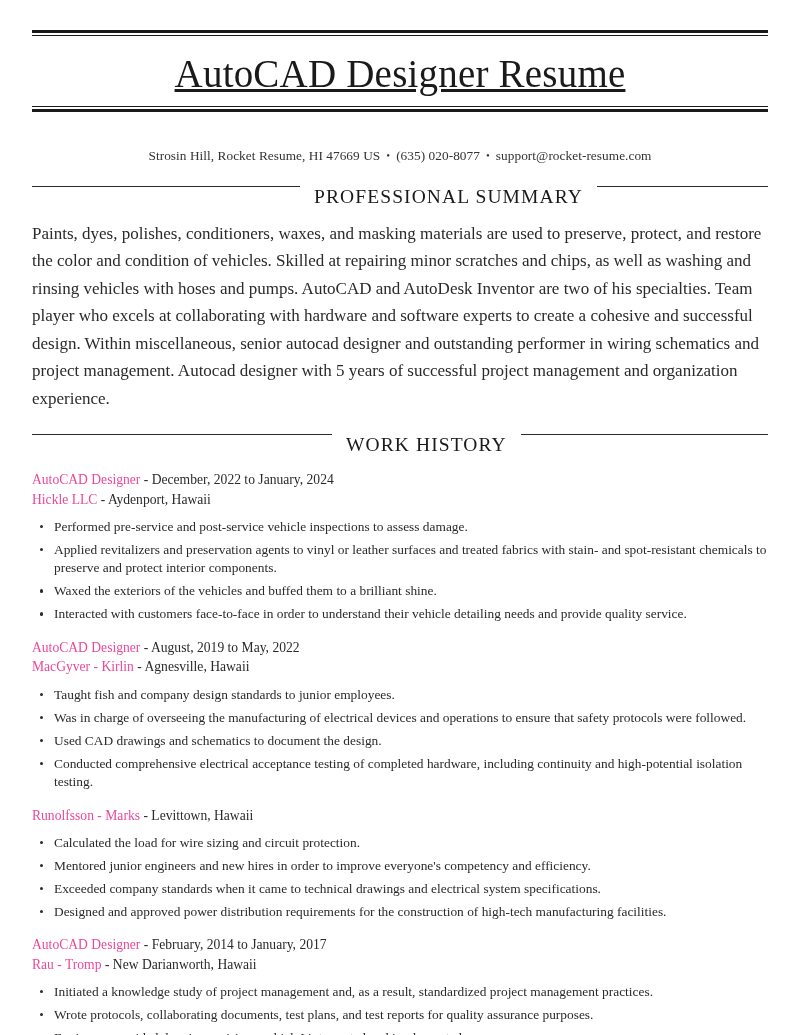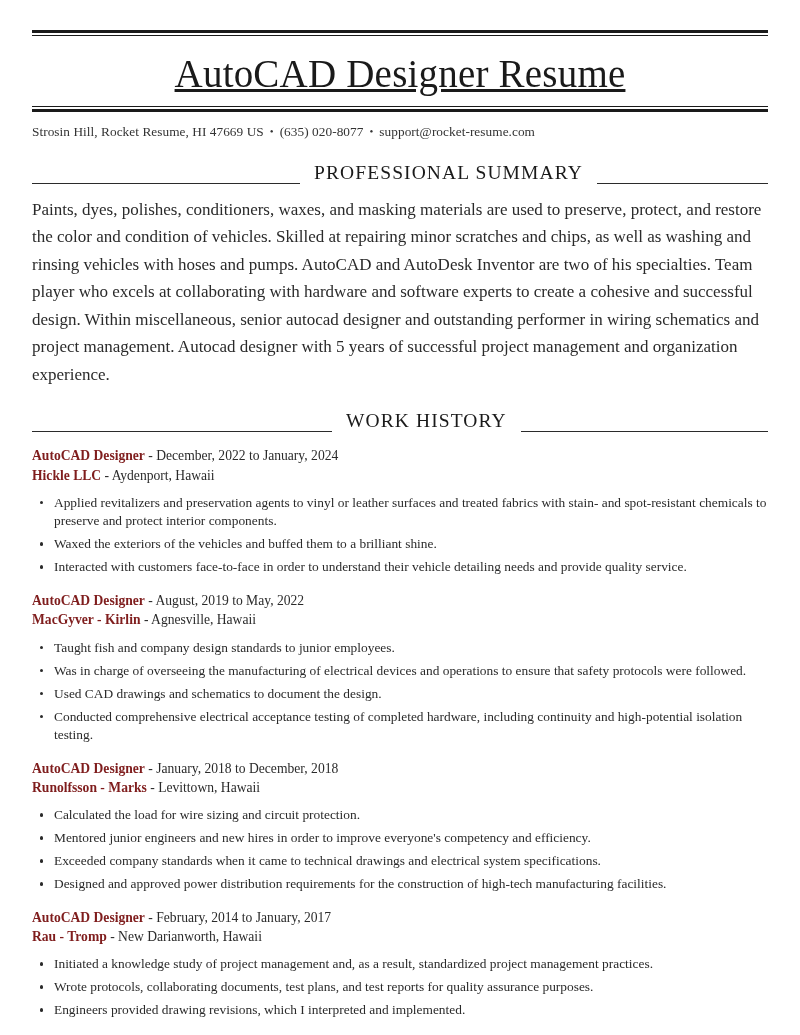--- a/index.html
+++ b/index.html
@@ -49,38 +49,38 @@
     text-align: center;
     letter-spacing: 0.2px;
     margin: 3px;
     padding: 16px 0 10px 0;
     line-height: 1.12;
     color: #1a1a1a;
     text-decoration: underline;
   }
 
   .contact-line {
-    text-align: left;
+    text-align: center;
     font-size: 13.3px;
     color: #333333;
-    margin-top: 12px;
+    margin-top: 36px;
     letter-spacing: 0.05px;
   }
   .contact-sep {
     display: inline-block;
     padding: 0 6px;
     font-size: 11px;
     vertical-align: 1px;
     color: #333;
   }
 
   
   .section-head {
     display: flex;
-    align-items: flex-end;
+    align-items: flex-start;
     gap: 14px;
     margin-top: 22px;
     margin-bottom: 12px;
   }
   .section-head .rule {
     flex: 1 1 auto;
     height: 1px;
     background: #2b2b2b;
   }
   .section-head h2 {
@@ -108,22 +108,22 @@
 
   
   .job { margin-top: 14px; }
   .job:first-of-type { margin-top: 10px; }
   .job-line {
     font-size: 13.6px;
     line-height: 1.42;
     color: #2a2a2a;
   }
   .job-line .bold {
-    font-weight: bold;
-    color: #7f1d1d;
+    font-weight: normal;
+    color: #ec4899;
   }
   .job-line .dash { color: #2a2a2a; }
 
   ul.bullets {
     list-style: none;
     margin: 9px 0 0 0;
     padding: 0;
   }
   ul.bullets li {
     position: relative;
@@ -171,20 +171,21 @@
   </div>
 
   <div class="job">
     <div class="job-line">
       <span class="bold">AutoCAD Designer</span><span class="dash"> - </span><span>December, 2022 to January, 2024</span>
     </div>
     <div class="job-line">
       <span class="bold">Hickle LLC</span><span class="dash"> - </span><span>Aydenport, Hawaii</span>
     </div>
     <ul class="bullets">
+      <li>Performed pre-service and post-service vehicle inspections to assess damage.</li>
       <li>Applied revitalizers and preservation agents to vinyl or leather surfaces and treated fabrics with stain- and spot-resistant chemicals to preserve and protect interior components.</li>
       <li>Waxed the exteriors of the vehicles and buffed them to a brilliant shine.</li>
       <li>Interacted with customers face-to-face in order to understand their vehicle detailing needs and provide quality service.</li>
     </ul>
   </div>
 
   <div class="job">
     <div class="job-line">
       <span class="bold">AutoCAD Designer</span><span class="dash"> - </span><span>August, 2019 to May, 2022</span>
     </div>
@@ -194,23 +195,20 @@
     <ul class="bullets">
       <li>Taught fish and company design standards to junior employees.</li>
       <li>Was in charge of overseeing the manufacturing of electrical devices and operations to ensure that safety protocols were followed.</li>
       <li>Used CAD drawings and schematics to document the design.</li>
       <li>Conducted comprehensive electrical acceptance testing of completed hardware, including continuity and high-potential isolation testing.</li>
     </ul>
   </div>
 
   <div class="job">
     <div class="job-line">
-      <span class="bold">AutoCAD Designer</span><span class="dash"> - </span><span>January, 2018 to December, 2018</span>
-    </div>
-    <div class="job-line">
       <span class="bold">Runolfsson - Marks</span><span class="dash"> - </span><span>Levittown, Hawaii</span>
     </div>
     <ul class="bullets">
       <li>Calculated the load for wire sizing and circuit protection.</li>
       <li>Mentored junior engineers and new hires in order to improve everyone's competency and efficiency.</li>
       <li>Exceeded company standards when it came to technical drawings and electrical system specifications.</li>
       <li>Designed and approved power distribution requirements for the construction of high-tech manufacturing facilities.</li>
     </ul>
   </div>
 

